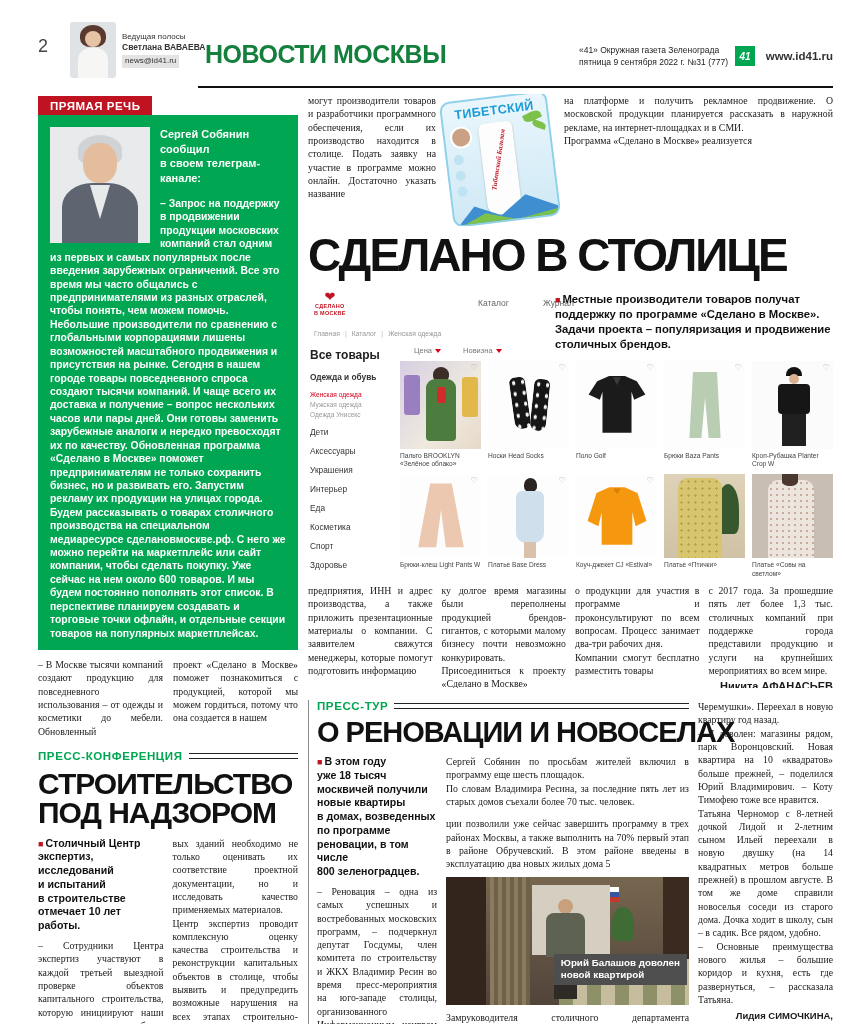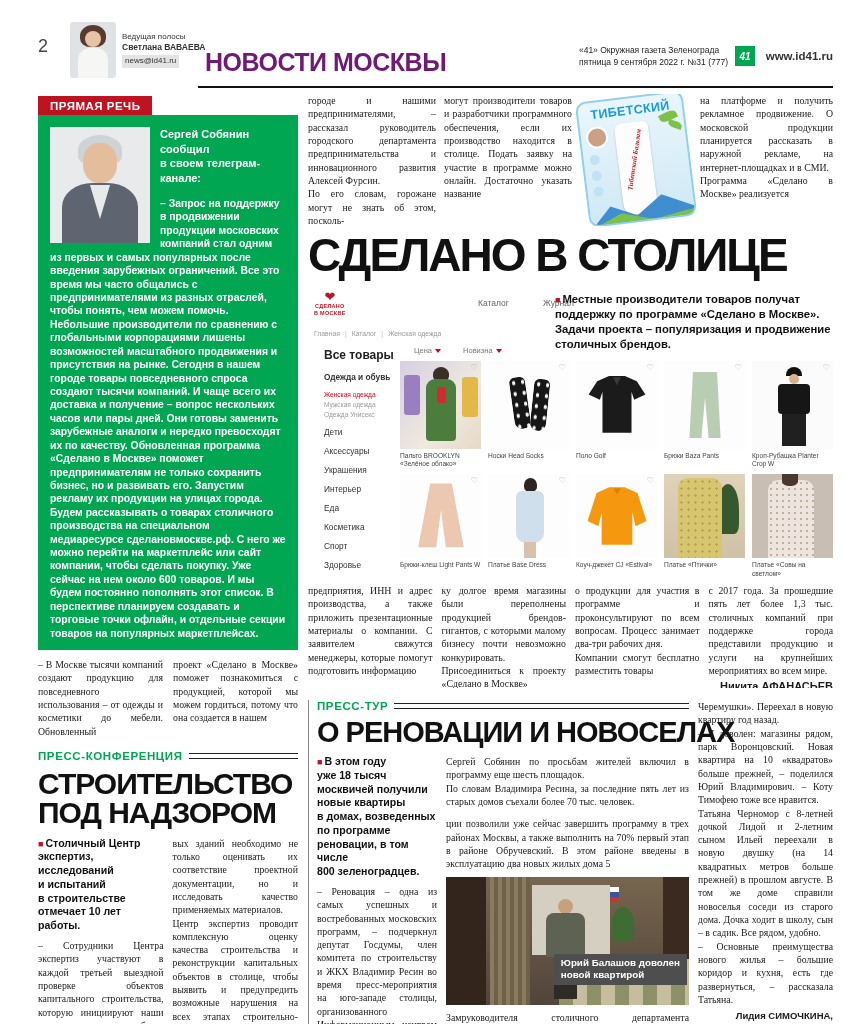--- a/index.html
+++ b/index.html
@@ -10,21 +10,21 @@
   .hdr{position:absolute;top:22px;left:38px;width:795px;height:66px;}
   .hdr-rule{position:absolute;left:160px;right:0;bottom:0;border-bottom:2px solid #111;}
   .pgnum{position:absolute;left:0;top:14px;font-size:18px;color:#444;}
   .ed-photo{position:absolute;left:32px;top:0;width:46px;height:56px;background:#dfe3e6;border-radius:3px;overflow:hidden;}
   .ed-hair{position:absolute;left:10px;top:3px;width:26px;height:22px;background:#5a3a2e;border-radius:50% 50% 40% 40%;}
   .ed-face{position:absolute;left:15px;top:9px;width:16px;height:16px;background:#e7c3a6;border-radius:50%;}
   .ed-body{position:absolute;left:8px;top:26px;width:30px;height:30px;background:#f6f6f4;border-radius:40% 40% 0 0;}
   .ed-meta{position:absolute;left:84px;top:10px;font-size:8px;line-height:1.3;color:#333;}
   .ed-name{font-weight:700;font-size:8.5px;}
   .ed-mail{display:inline-block;background:#e3e3e3;padding:1px 3px;margin-top:2px;font-size:8px;}
-  .hdr-title{position:absolute;left:167px;top:26px;font-size:25px;font-weight:700;letter-spacing:-0.5px;color:#701a75;}
+  .hdr-title{position:absolute;left:167px;top:18px;font-size:25px;font-weight:700;letter-spacing:-0.5px;color:#15803d;}
   .issue{position:absolute;right:105px;top:22px;text-align:left;font-size:8.5px;line-height:1.45;color:#222;}
   .id41-logo{position:absolute;right:78px;top:24px;width:20px;height:20px;background:#00A651;color:#fff;
              font-weight:700;font-style:italic;font-size:10px;display:flex;align-items:center;justify-content:center;}
   .site{position:absolute;right:0;top:28px;font-weight:700;font-size:11.5px;color:#333;}
   
   .leftcol{position:absolute;top:96px;left:38px;width:260px;}
   .tab-red{display:inline-block;background:#C01322;color:#fff;font-weight:700;font-size:11.5px;
            letter-spacing:0.5px;padding:4px 12px 3px;}
   .greenbox{background:#00A651;color:#fff;padding:12px 12px 10px;}
   .sob-photo{float:left;width:100px;height:116px;background:#e9eaec;margin:0 10px 6px 0;position:relative;overflow:hidden;}
@@ -72,21 +72,21 @@
   .mic-h{font-size:46px;font-weight:700;letter-spacing:-2px;line-height:1;color:#111;margin:6px 0 8px;white-space:nowrap;}
   
   .shop{position:relative;height:286px;}
   .shop-lead{position:absolute;right:0;top:6px;width:278px;font-weight:700;font-size:11.3px;line-height:1.32;color:#111;}
   .shop-logo{position:absolute;left:6px;top:4px;text-align:center;color:#C01322;}
   .shop-logo .hrt{font-size:13px;line-height:1;}
   .shop-logo .lt{font-size:5.5px;font-weight:700;line-height:1.2;letter-spacing:0.3px;}
   .shop-nav{position:absolute;left:170px;top:12px;display:flex;gap:34px;font-size:8.5px;color:#666;}
   .crumbs{position:absolute;left:6px;top:44px;font-size:6.8px;color:#999;}
   .crumbs span.sep{margin:0 5px;color:#bbb;}
-  .shop-side{position:absolute;left:16px;top:62px;width:84px;}
+  .shop-side{position:absolute;left:2px;top:62px;width:84px;}
   .side-title{font-weight:700;font-size:12px;color:#222;margin-bottom:10px;}
   .cat-main{font-size:8.3px;color:#333;margin:9px 0;}
   .cat-sub{font-size:6.6px;color:#9a9a9a;margin:3px 0;}
   .cat-sub.active{color:#d6001c;}
   .shop-grid{position:absolute;left:92px;right:0;top:58px;}
   .filters{display:flex;gap:22px;font-size:7.5px;color:#777;margin:2px 0 6px 14px;}
   .filt{display:flex;align-items:center;gap:3px;}
   .chev{width:0;height:0;border-left:3px solid transparent;border-right:3px solid transparent;border-top:4px solid #d6001c;}
   .cards{display:grid;grid-template-columns:repeat(5,1fr);column-gap:7px;row-gap:6px;}
   .card{position:relative;}
@@ -214,22 +214,20 @@
         <div class="serif prl">вых зданий необходимо не только оценивать их соответствие проектной документации, но и исследовать качество применяемых материалов.
 Центр экспертиз проводит комплексную оценку качества строительства и реконструкции капитальных объектов в столице, чтобы выявить и предупредить возможные нарушения на всех этапах строительно-монтажных работ. Для контроля на объекте используют передвижное оборудование, а в лабораториях проводят испытания проб стройматериалов и конструкций.</div>
 
       </div>
     </div>
   </div>
 
   <div class="rightarea">
 
     <div class="topstrip">
-      <div class="ts-col1 serif prl">городе и нашими предпринимателями, – рассказал руководитель городского департамента предпринимательства и инновационного развития Алексей Фурсин.
-По его словам, горожане могут не знать об этом, посколь-</div>
       <div class="ts-col2 serif prl">могут производители товаров и разработчики программного обеспечения, если их производство находится в столице. Подать заявку на участие в программе можно онлайн. Достаточно указать название</div>
       <div class="tibet">
         <div class="tibet-card">
           <div class="tibet-title">ТИБЕТСКИЙ</div>
           <div class="tibet-circle"></div>
           <div class="tibet-icon" style="top:52px"></div>
           <div class="tibet-icon" style="top:68px"></div>
           <div class="tibet-icon" style="top:84px"></div>
           <div class="leaf leaf1"></div>
           <div class="leaf leaf2"></div>

